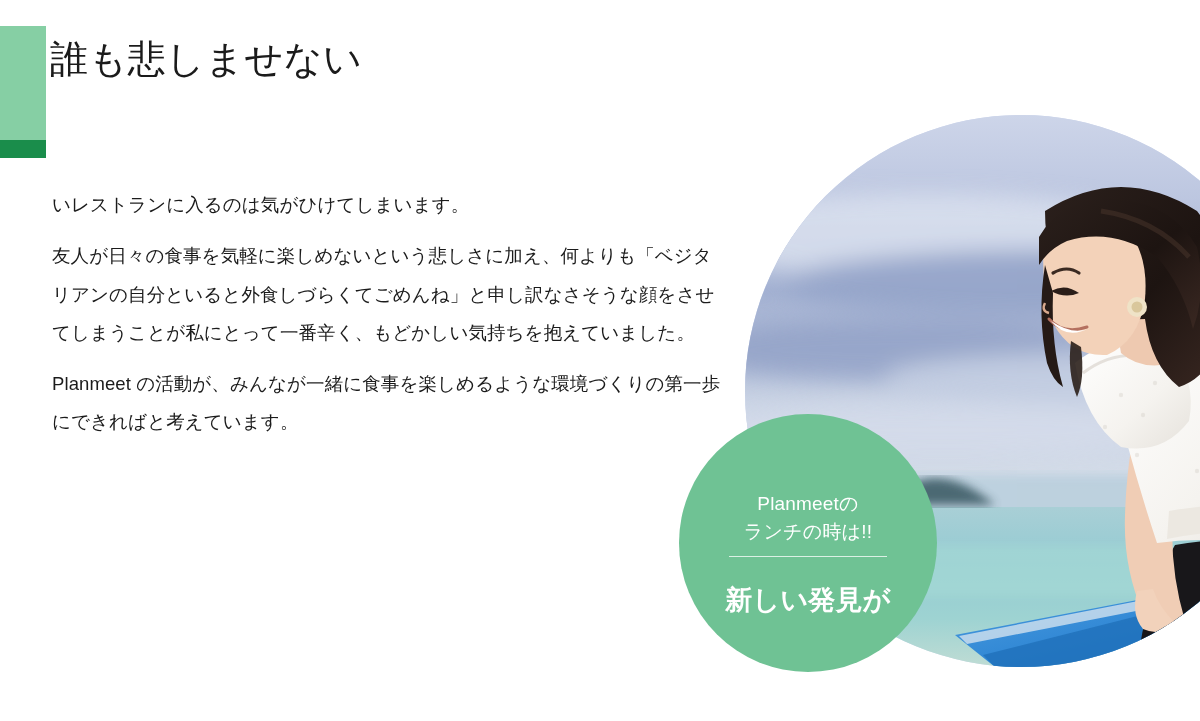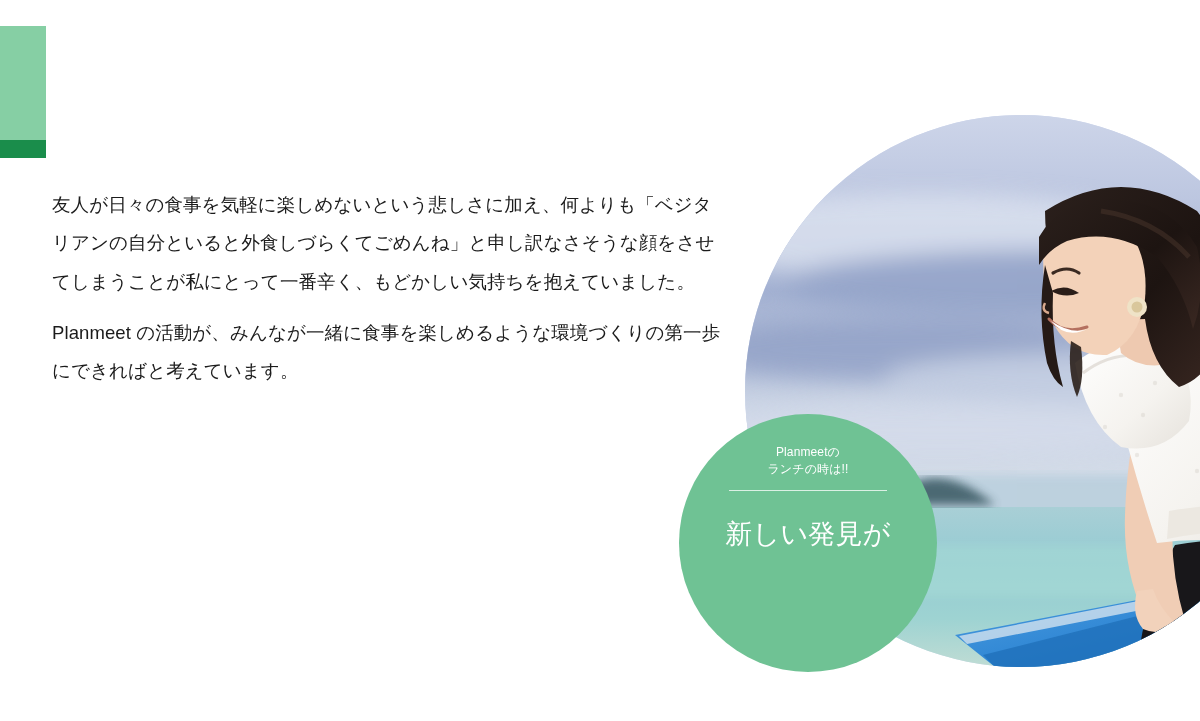--- a/index.html
+++ b/index.html
@@ -92,54 +92,57 @@
     background: #6fc294;
     display: flex;
     flex-direction: column;
     align-items: center;
     justify-content: flex-start;
     padding-top: 30px;
     text-align: center;
   }
   .badge-kicker {
     color: #ffffff;
-    font-size: 12px;
+    font-size: 19px;
     line-height: 1.45;
     font-weight: 300;
     letter-spacing: 0.01em;
+    margin-top: 46px;
   }
   .badge-kicker .kline { display: block; white-space: nowrap; }
   .badge-divider {
     width: 158px;
     height: 1px;
     background: rgba(255,255,255,0.75);
     margin: 11px 0 24px 0;
   }
   .badge-headline {
     color: #ffffff;
     font-size: 27px;
     line-height: 1.45;
-    font-weight: 400;
+    font-weight: 700;
     letter-spacing: 0.01em;
   }
   .badge-headline .hline { display: block; white-space: nowrap; }
 </style>
 </head>
 <body>
 
 <div class="page">
 
   <div class="accent-bar">
     <div class="accent-bar-foot"></div>
   </div>
 
   <h1 class="heading">
+    <span class="line">誰も悲しませない</span>
   </h1>
 
   <div class="body-copy">
+    <p class="para">いレストランに入るのは気がひけてしまいます。</p>
     <p class="para">友人が日々の食事を気軽に楽しめないという悲しさに加え、何よりも「ベジタリアンの自分といると外食しづらくてごめんね」と申し訳なさそうな顔をさせてしまうことが私にとって一番辛く、もどかしい気持ちを抱えていました。</p>
     <p class="para">Planmeet の活動が、みんなが一緒に食事を楽しめるような環境づくりの第一歩にできればと考えています。</p>
   </div>
 
   <div class="photo-circle">
     <svg class="photo-svg" viewBox="0 0 552 552" preserveAspectRatio="xMidYMid slice">
       <defs>
         <linearGradient id="skyGrad" x1="0" y1="0" x2="0" y2="1">
           <stop offset="0%" stop-color="#cdd5e9"></stop>
           <stop offset="22%" stop-color="#bcc6e0"></stop>

